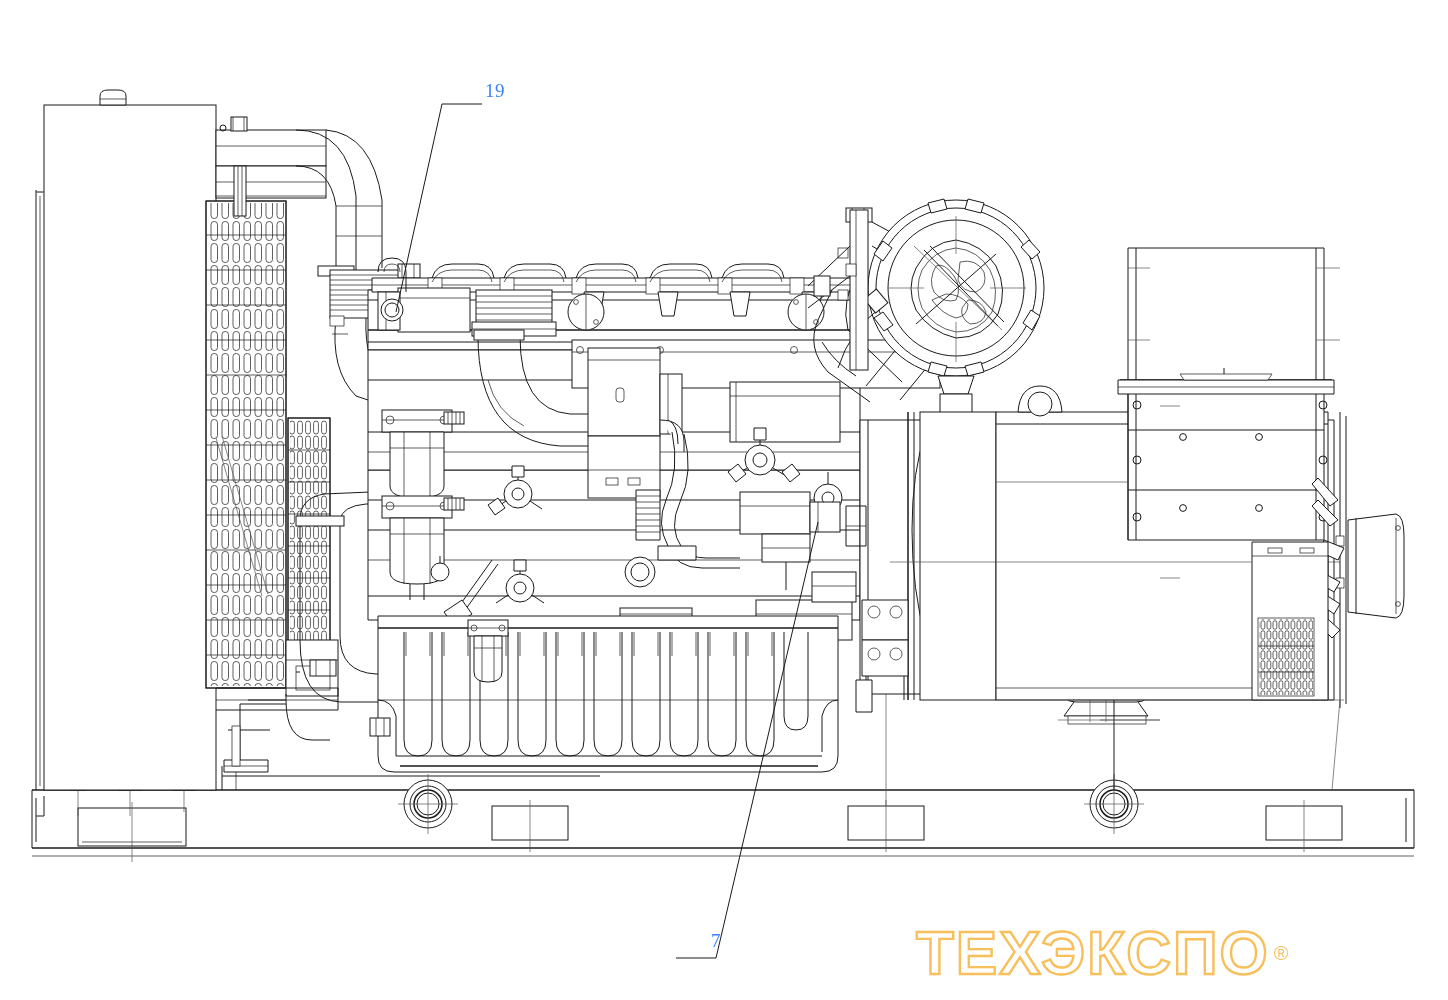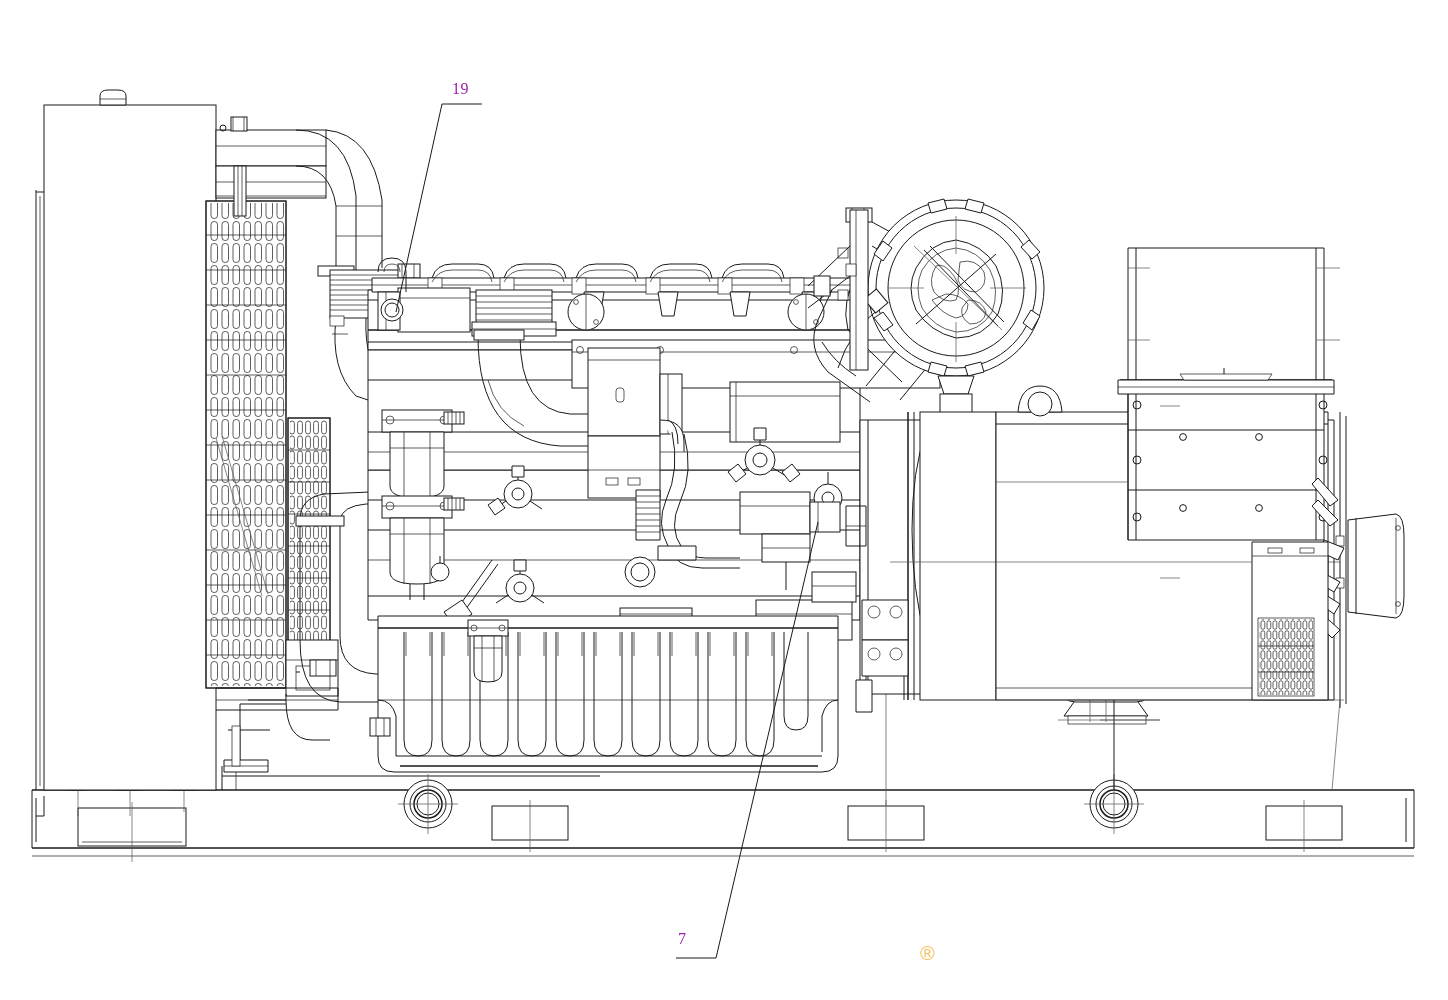--- a/index.html
+++ b/index.html
@@ -1,20 +1,20 @@
 <!DOCTYPE html>
 <html><head>
 <meta charset="utf-8">
 <style>
   html,body{margin:0;padding:0;background:#ffffff;}
   body{font-family:"Liberation Serif",serif;}
   #page{position:relative;width:1448px;height:1000px;background:#fff;overflow:hidden;}
   #drawing{position:absolute;left:0;top:0;width:1448px;height:1000px;}
 
-  .callout{position:absolute;font-family:"Liberation Serif",serif;font-size:16px;color:#a21caf;letter-spacing:.5px;}
+  .callout{position:absolute;font-family:"Liberation Serif",serif;font-size:19px;color:#3b82f6;letter-spacing:.5px;margin-left:33px;}
   #callout-19{left:452px;top:80px;}
   #callout-14{left:678px;top:930px;}
 
   #watermark{position:absolute;left:916px;top:918px;width:520px;height:70px;
     display:flex;align-items:center;justify-content:flex-start;}
   #watermark-text{font-family:"Liberation Sans",sans-serif;font-weight:700;font-size:62px;
     letter-spacing:2px;color:transparent;-webkit-text-stroke:2.4px #F7C05C;
     text-stroke:2.4px #F7C05C;line-height:1;white-space:nowrap;}
   #watermark-reg{font-family:"Liberation Sans",sans-serif;font-size:20px;color:#F7C05C;
     vertical-align:super;margin-left:4px;-webkit-text-stroke:0;}
@@ -700,16 +700,17 @@
       <path class="s" d="M676 958 L716 958"></path>
       <path class="s" d="M716 958 L818 522"></path>
     </g>
 
   </svg>
 
   <div class="callout" id="callout-19">19</div>
   <div class="callout" id="callout-14">7</div>
 
   <div id="watermark">
+    <span id="watermark-text">ТЕХЭКСПО</span>
     <span id="watermark-reg">®</span>
   </div>
 
 </div>
 
 </body></html>

